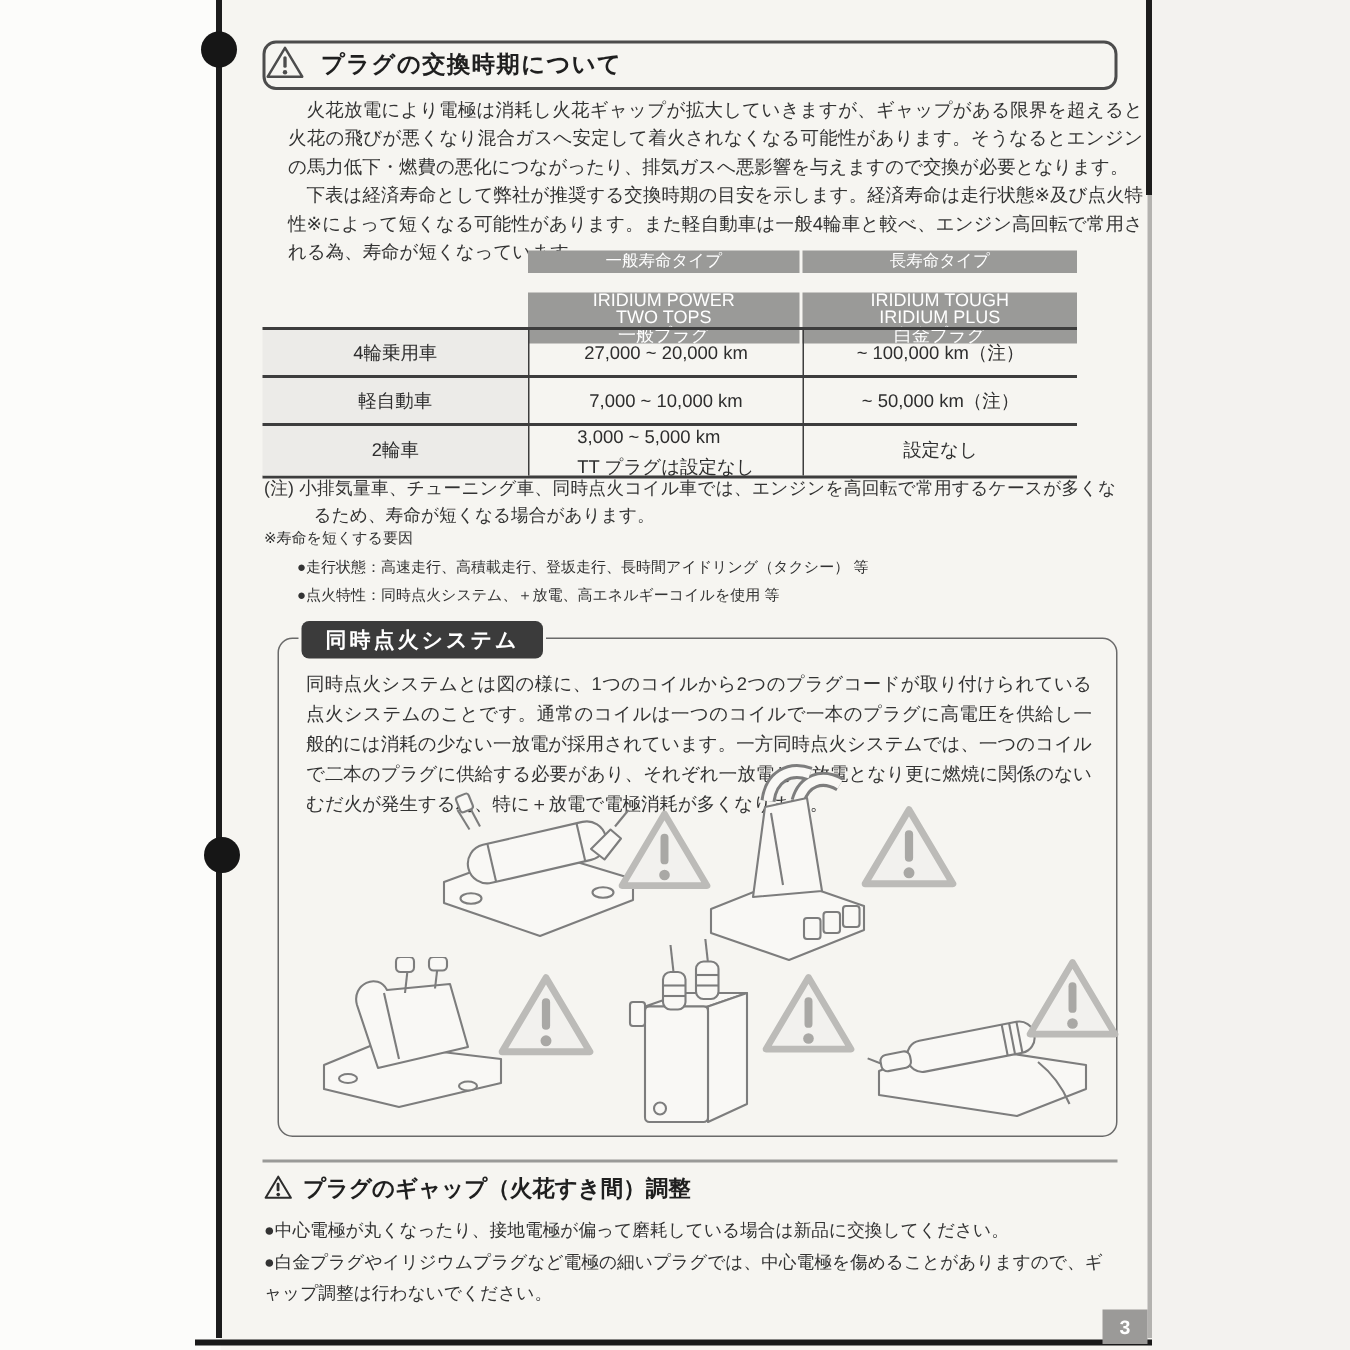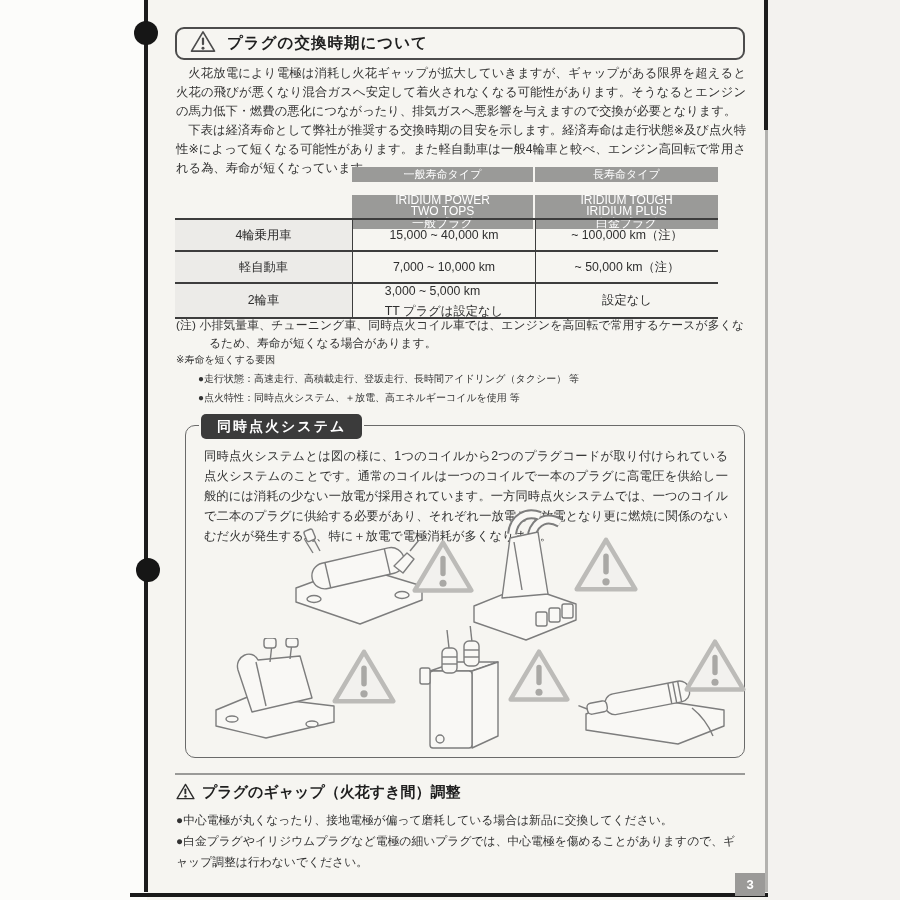--- a/index.html
+++ b/index.html
@@ -27,27 +27,27 @@
   .page-num-box {
     position:absolute; left:735px; top:873px; width:30px; height:23px;
     background:#9b9a98; color:#ffffff; font-weight:bold; font-size:13px;
     display:flex; align-items:center; justify-content:center;
   }
 
   
   .title-box {
     position:absolute; left:175px; top:27px; width:570px; height:33px;
     border:2px solid #4c4c4c; border-radius:9px;
-    display:flex; align-items:center; padding-left:13px; gap:11px;
+    display:flex; align-items:center; gap:11px;
     background:transparent;
   }
   .title-box .ttl { font-size:15.5px; font-weight:bold; letter-spacing:1px; color:#1f1f1f; }
 
   
-  .intro { position:absolute; left:176px; top:64px; width:570px; font-size:12.3px; line-height:19px; text-align:justify; color:#333; }
+  .intro { position:absolute; left:192px; top:64px; width:570px; font-size:12.3px; line-height:19px; text-align:justify; color:#333; }
   .intro p { text-indent:1em; }
 
   
   .tbl { position:absolute; left:175px; top:167px; width:543px; }
   .tbl .hdr-cell {
     position:absolute; background:#9a9a98; color:#fff; text-align:center;
   }
   .h-type { font-size:11px; height:15px; line-height:15px; top:0; }
   .h-prod { font-size:12px; line-height:11.5px; top:28px; height:34px;
             display:flex; align-items:center; justify-content:center; white-space:pre-line; }
@@ -132,21 +132,21 @@
     <div class="hdr-cell h-type c3">長寿命タイプ</div>
     <div class="hdr-cell h-prod c2">IRIDIUM POWER
 TWO TOPS
 一般プラグ</div>
     <div class="hdr-cell h-prod c3">IRIDIUM TOUGH
 IRIDIUM PLUS
 白金プラグ</div>
     <div class="tbl-body">
       <div class="tbl-row row-h30">
         <div class="cell cell-label">4輪乗用車</div>
-        <div class="cell cell-mid">15,000 ~ 40,000 km</div>
+        <div class="cell cell-mid">27,000 ~ 20,000 km</div>
         <div class="cell cell-right">~ 100,000 km（注）</div>
       </div>
       <div class="tbl-row row-h30">
         <div class="cell cell-label">軽自動車</div>
         <div class="cell cell-mid">7,000 ~ 10,000 km</div>
         <div class="cell cell-right">~ 50,000 km（注）</div>
       </div>
       <div class="tbl-row row-h33">
         <div class="cell cell-label">2輪車</div>
         <div class="cell cell-mid pre">3,000 ~ 5,000 km

